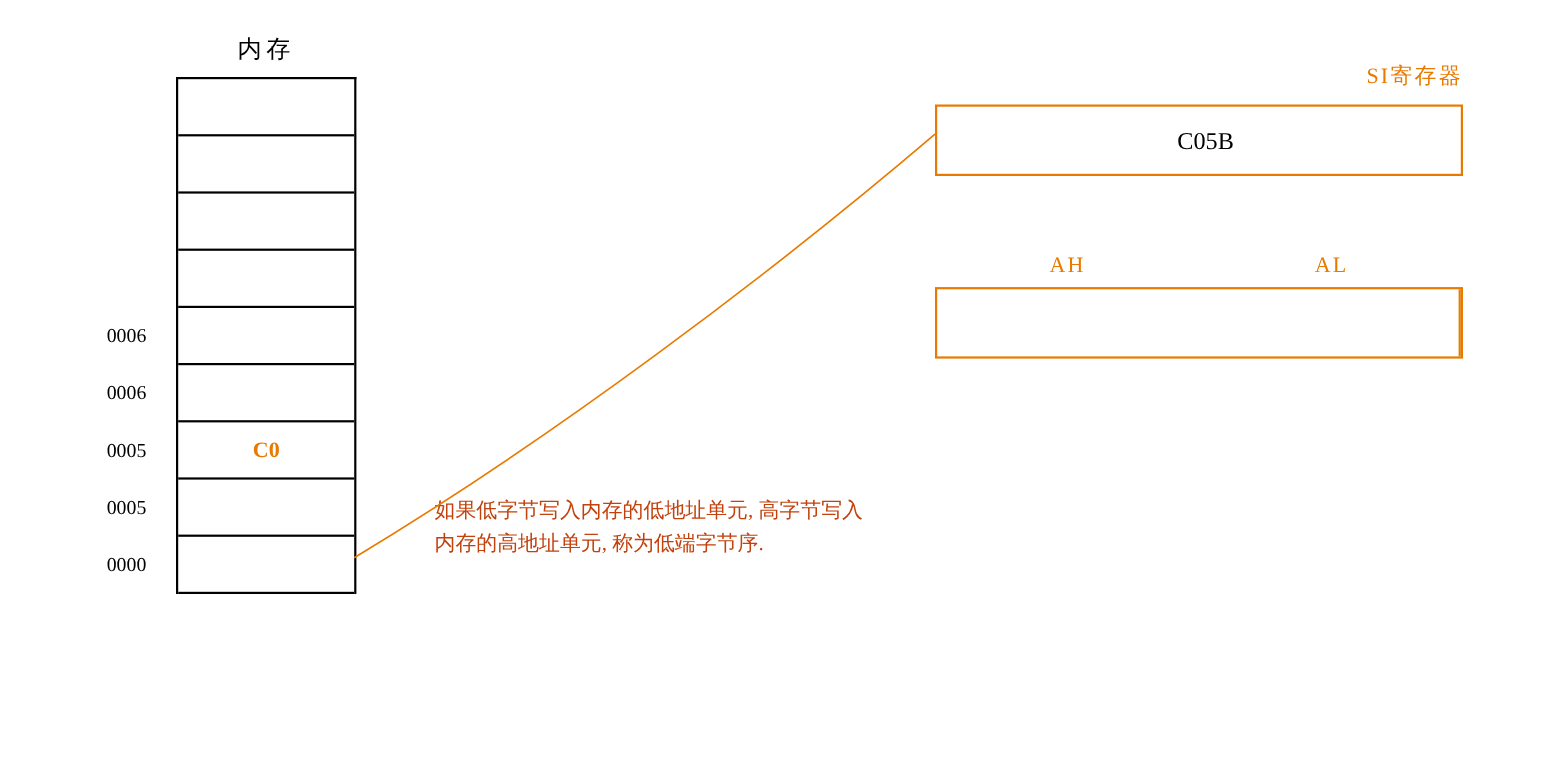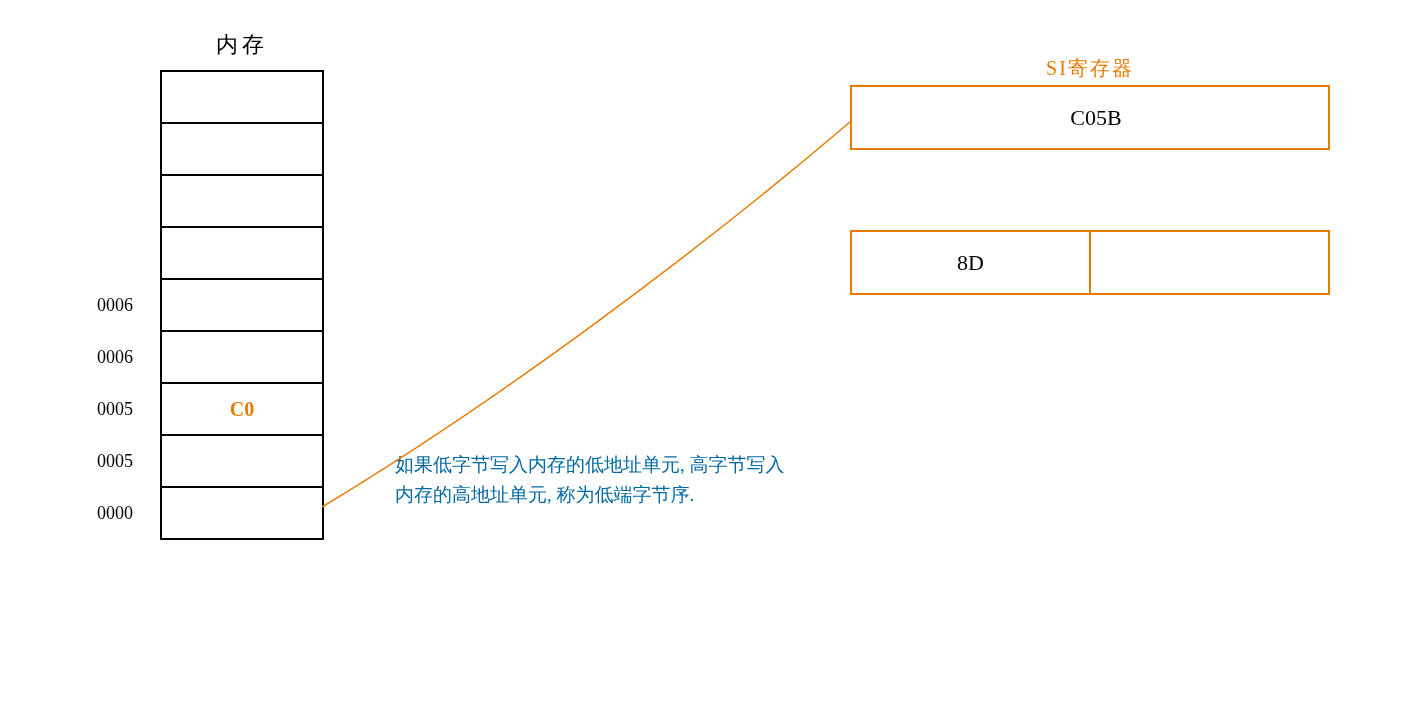--- a/index.html
+++ b/index.html
@@ -61,22 +61,22 @@
     
     .si-register {
       position: absolute;
       top: 55px;
       left: 850px;
     }
 
     .si-label {
       font-size: 20px;
       color: #e87a00;
-      text-align: center;
-      margin-bottom: 3px;
+      text-align: right;
+      margin-bottom: 13px;
       letter-spacing: 2px;
     }
 
     .si-box {
       width: 480px;
       height: 65px;
       border: 2px solid #e87a00;
       display: flex;
       align-items: center;
       justify-content: center;
@@ -127,21 +127,21 @@
     .ax-half:first-child {
       border-right: 2px solid #e87a00;
     }
 
     
     .description {
       position: absolute;
       top: 450px;
       left: 395px;
       font-size: 19px;
-      color: #0369a1;
+      color: #c2410c;
       line-height: 1.6;
     }
 
     
     .connector-svg {
       position: absolute;
       top: 0;
       left: 0;
       width: 1424px;
       height: 713px;
@@ -179,22 +179,25 @@
 </div>
 
 <div class="si-register">
   <div class="si-label">SI寄存器</div>
   <div class="si-box">
     <span class="si-value">C05B</span>
   </div>
 </div>
 
 <div class="ax-register">
+  <div class="ax-labels">
+    <span class="ax-sublabel">AH</span>
+    <span class="ax-sublabel">AL</span>
+  </div>
   <div class="ax-box">
-    <div class="ax-half">8D</div>
     <div class="ax-half"></div>
   </div>
 </div>
 
 <div class="description">
   <div>如果低字节写入内存的低地址单元, 高字节写入</div>
   <div>内存的高地址单元, 称为低端字节序.</div>
 </div>
 
 <svg class="connector-svg">

